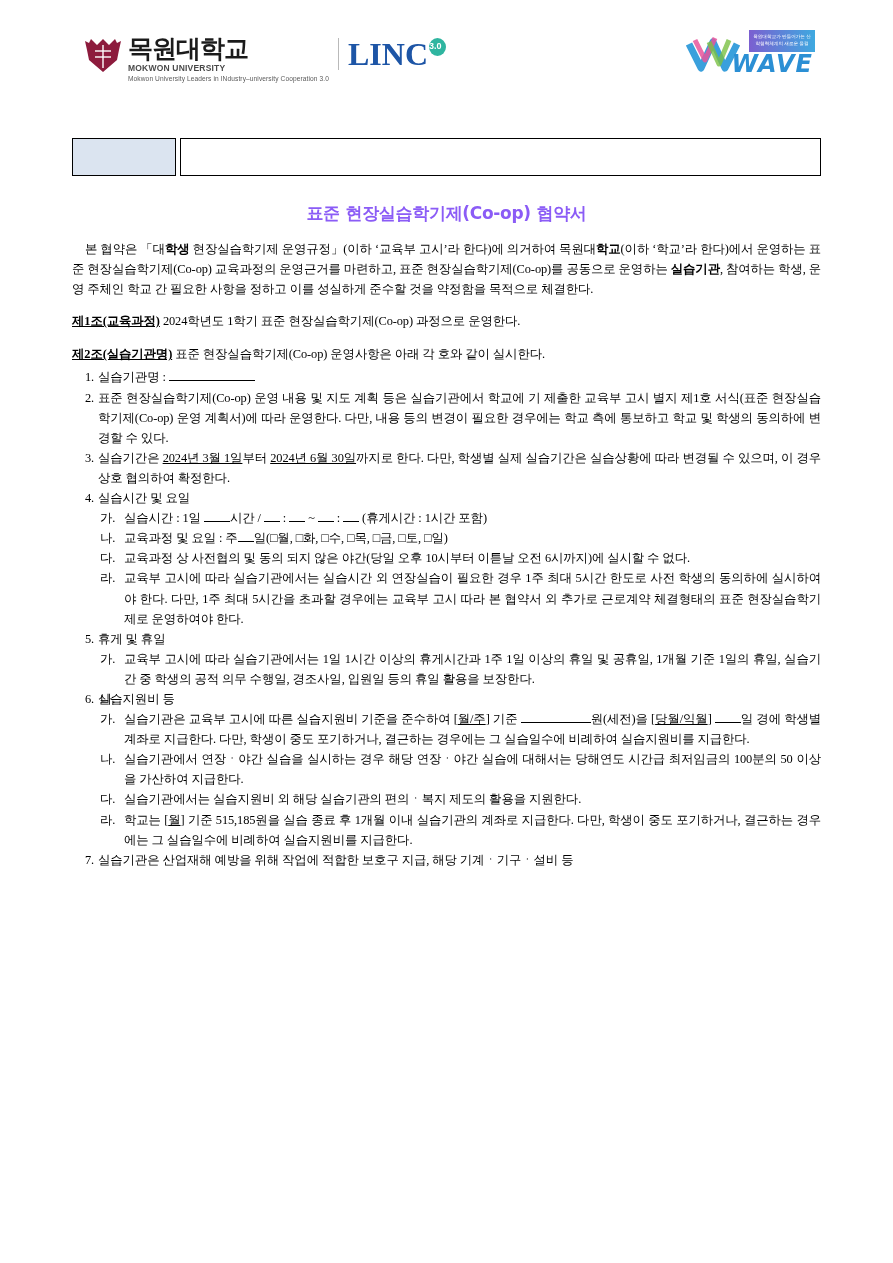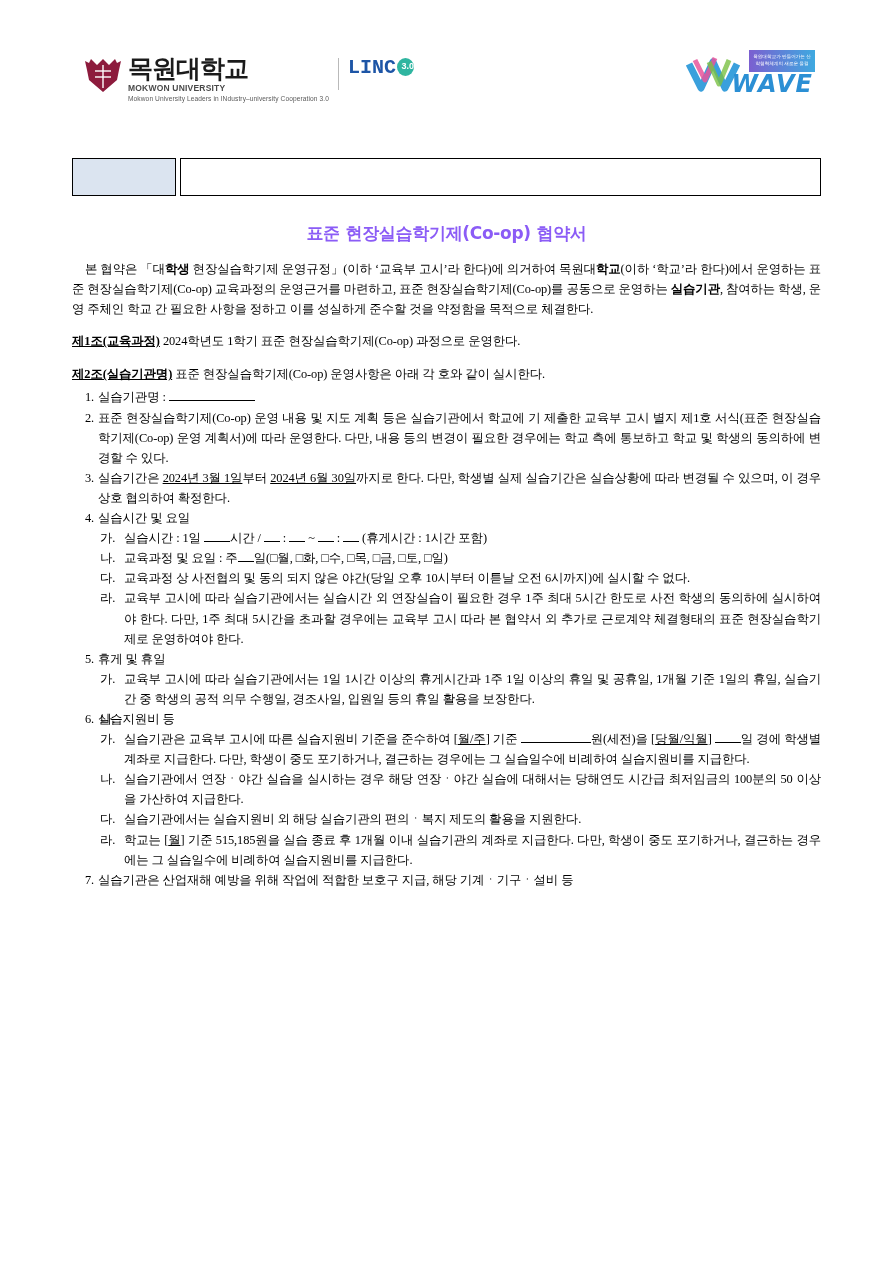--- a/index.html
+++ b/index.html
@@ -23,21 +23,21 @@
     padding: 0 72px;
   }
 
   
   .header {
     position: relative;
     height: 92px;
     display: flex;
     align-items: flex-start;
     justify-content: space-between;
-    padding-top: 56px;
+    padding-top: 36px;
   }
   .logo-left {
     display: flex;
     align-items: flex-start;
     gap: 0;
     margin-left: 12px;
   }
   .mw-mark {
     width: 38px;
     height: 36px;
@@ -77,38 +77,38 @@
     background: #b9b9b9;
     height: 32px;
     margin: 2px 9px 0 9px;
   }
   .linc-wrap {
     display: flex;
     align-items: flex-start;
     margin-top: 2px;
   }
   .linc-text {
-    font-family: Liberation Mono, monospace;
-    font-weight: bold;
-    font-size: 20px;
+    font-family: Liberation Serif, serif;
+    font-weight: bold;
+    font-size: 32px;
     color: #1d55a6;
     letter-spacing: 0px;
     line-height: 1;
   }
   .linc-dot {
     display: inline-block;
     width: 17px;
     height: 18px;
     border-radius: 50%;
     background: #2fb5a0;
     color: #ffffff;
     font-family: "Liberation Sans", sans-serif;
     font-size: 9px;
     font-weight: bold;
-    text-align: right;
+    text-align: left;
     line-height: 17px;
     margin-left: 1px;
     vertical-align: top;
   }
 
   .logo-right {
     display: flex;
     align-items: center;
     margin-right: 6px;
     margin-top: -6px;

